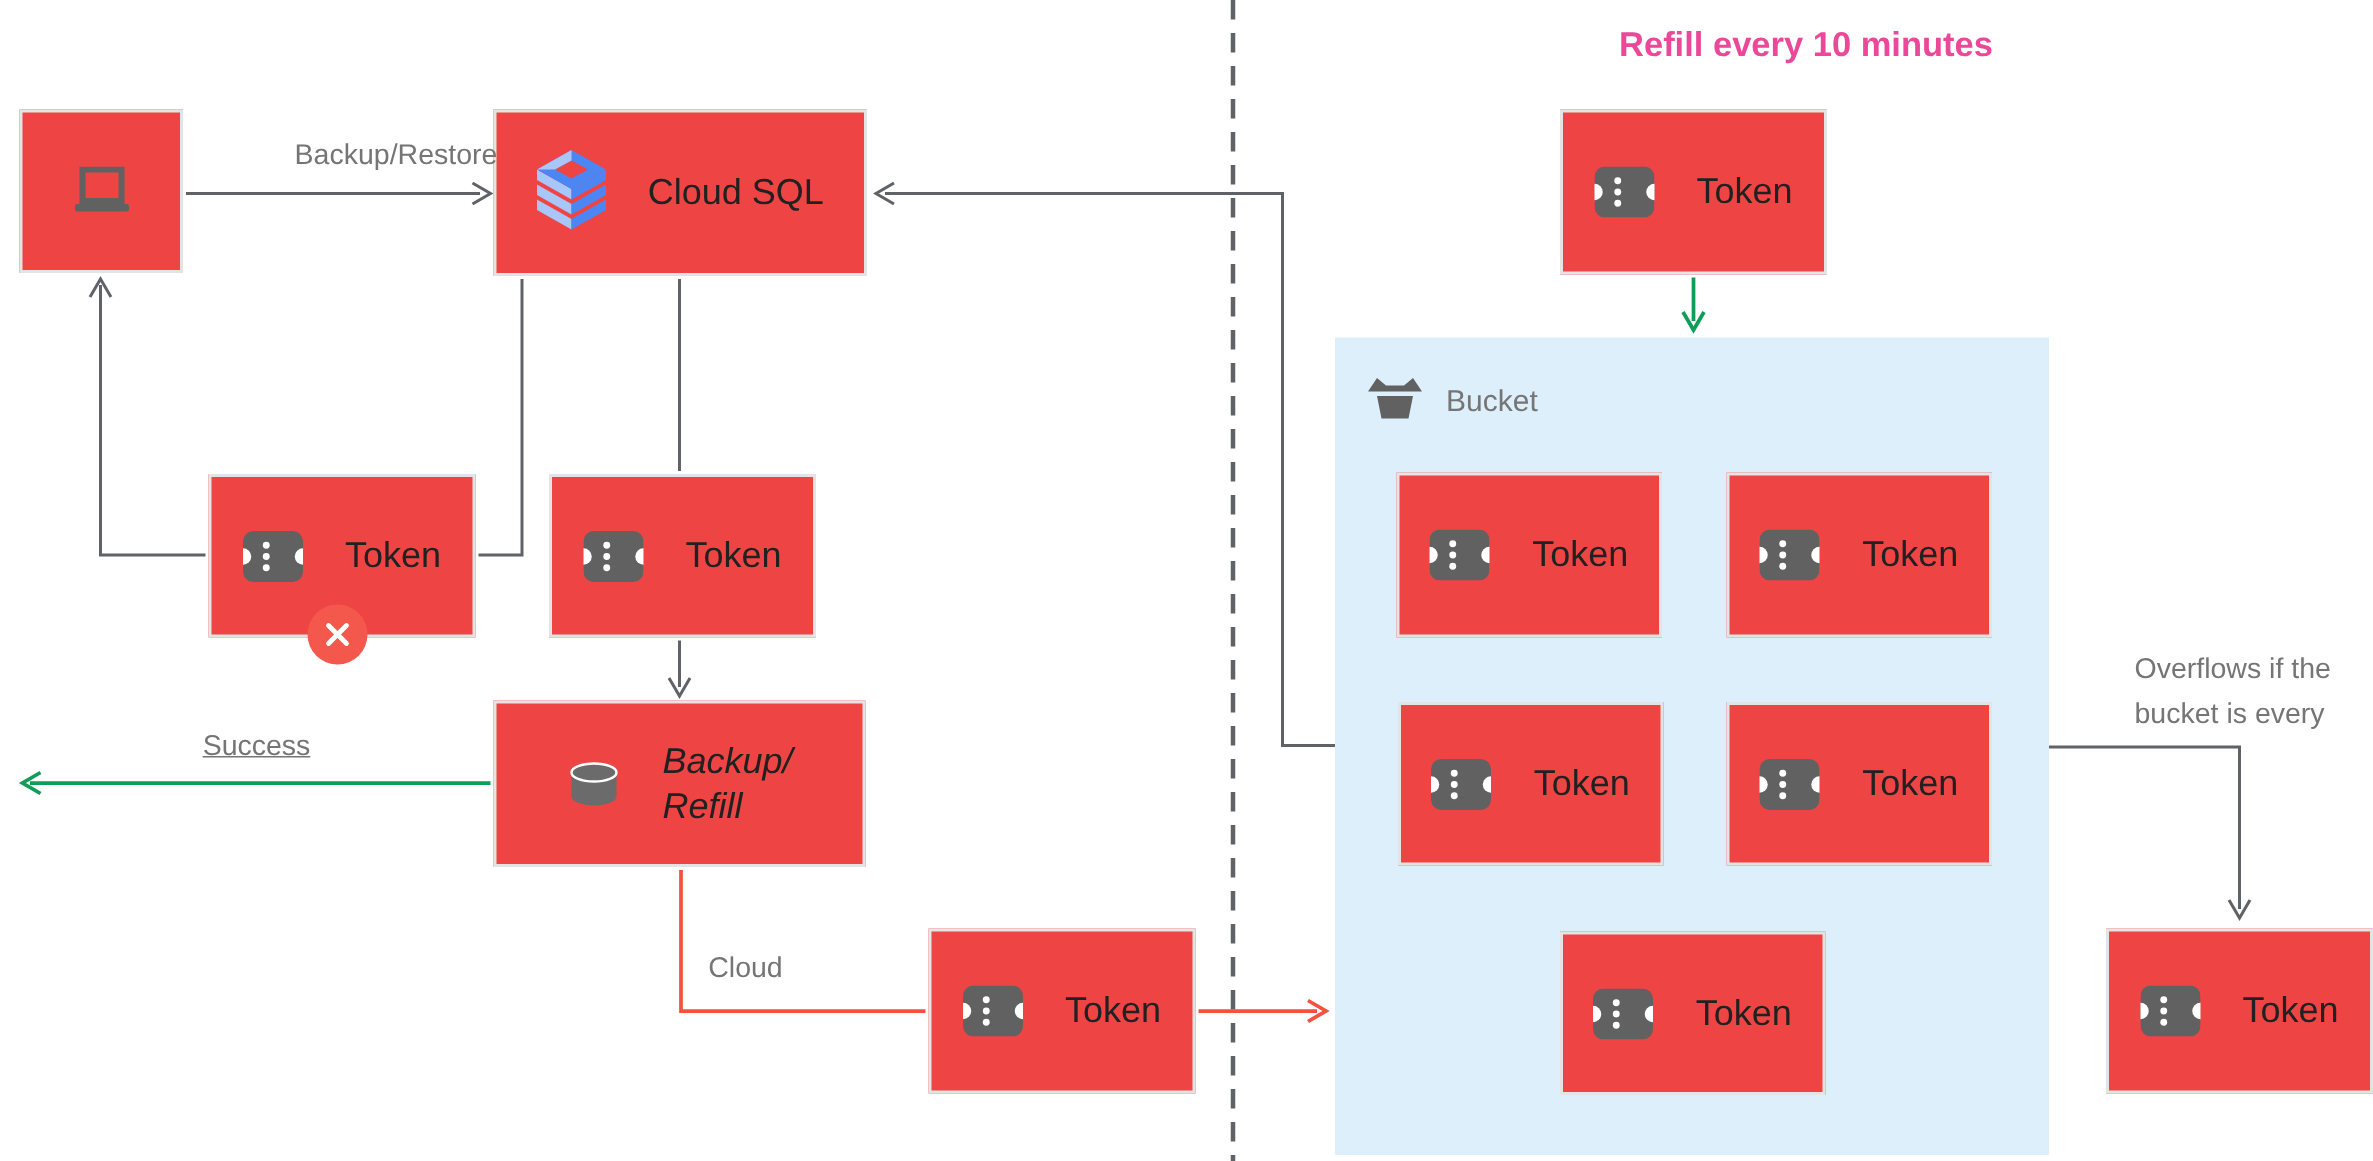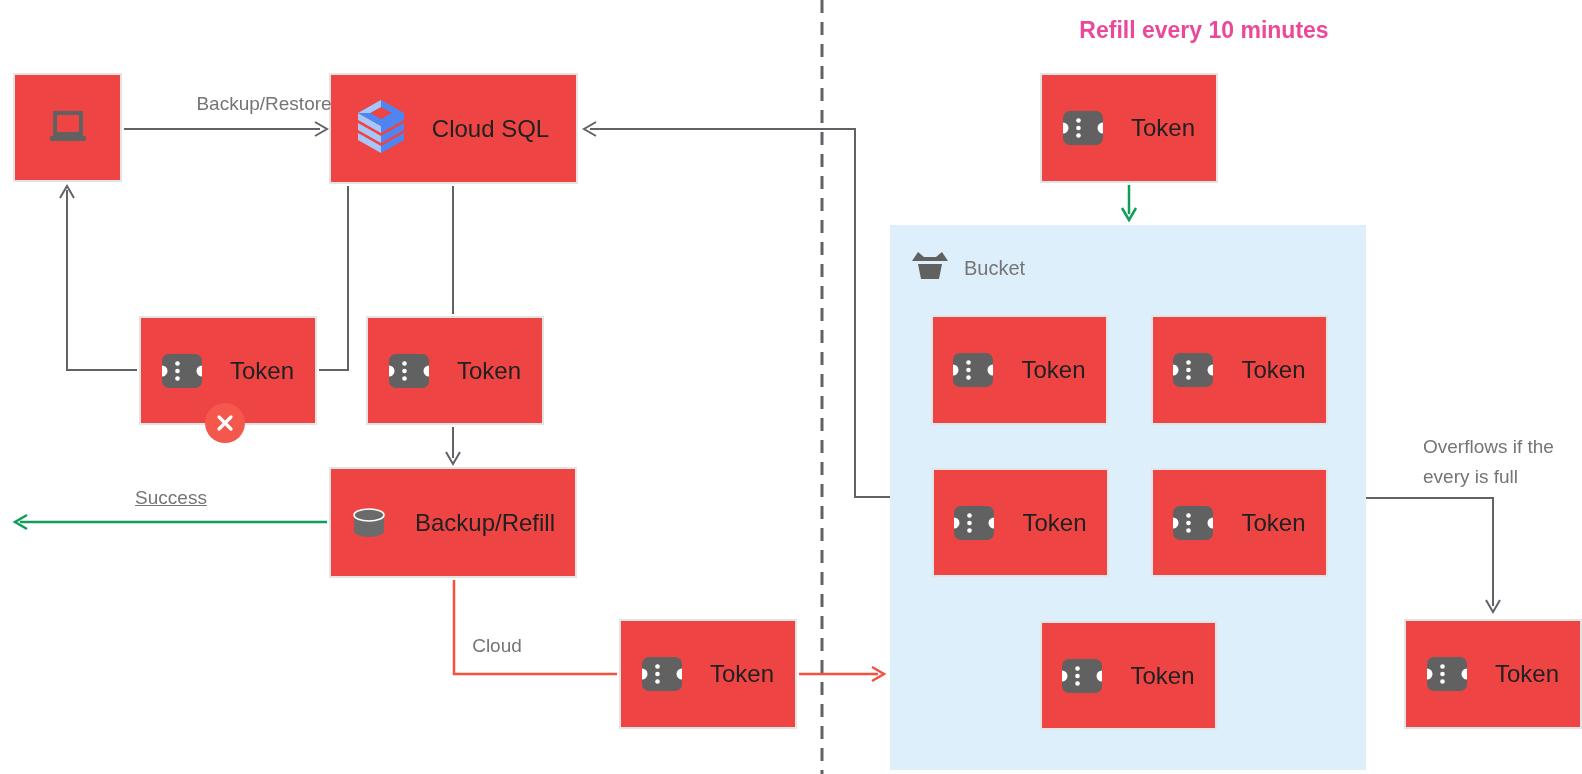--- a/index.html
+++ b/index.html
@@ -12,21 +12,21 @@
           background:#ddeffb;z-index:0;}
   .bucket-header{position:absolute;left:20px;top:24px;display:flex;align-items:flex-end;
                  gap:14px;color:#757575;font-size:20px;}
   svg.connectors{position:absolute;left:0;top:0;z-index:1;}
   .annot{position:absolute;color:#757575;font-size:19px;z-index:3;white-space:nowrap;}
   .centered{transform:translate(-50%,-50%);}
   .title{position:absolute;left:1204px;top:30px;transform:translate(-50%,-50%);
          font-size:23px;font-weight:bold;color:#ec4899;white-space:nowrap;z-index:3;}
   .badge{position:absolute;left:205px;top:403px;width:40px;height:40px;border-radius:50%;
          background:#f4584c;z-index:4;display:flex;align-items:center;justify-content:center;}
-  .two-line{display:flex;flex-direction:row;line-height:30px;text-align:left;}
+  .two-line{display:flex;flex-direction:column;line-height:30px;text-align:left;font-style:italic;}
   .icon{flex:0 0 auto;display:block;}
 </style>
 </head>
 <body>
 
 <div id="canvas">
 
   <div class="bucket">
     <div class="bucket-header">
       <svg class="icon" width="40" height="31" viewBox="0 0 40 31">
@@ -87,21 +87,21 @@
     </g>
   </svg>
 
   <div class="title">Refill every 10 minutes</div>
 
   <div class="annot centered" style="left:224px;top:104px;margin-left:40px;">Backup/Restore</div>
   <div class="annot centered" style="left:171px;top:498px;text-decoration:underline;">Success</div>
   <div class="annot centered" style="left:497px;top:646px;">Cloud</div>
   <div class="annot" style="left:1423px;top:436px;">
     <div>Overflows if the</div>
-    <div style="margin-top:8px;">every is full</div>
+    <div style="margin-top:8px;">bucket is every</div>
   </div>
 
   <div class="node" style="left:13px;top:73px;width:109px;height:109px;">
     <svg class="icon" width="44" height="33" viewBox="0 0 44 33">
       <rect x="9" y="2" width="26" height="21" fill="none" stroke="#616161" stroke-width="4"></rect>
       <rect x="4" y="25" width="36" height="5" rx="1.5" fill="#616161"></rect>
     </svg>
   </div>
 
   <div class="node" style="left:329px;top:73px;width:249px;height:111px;">

